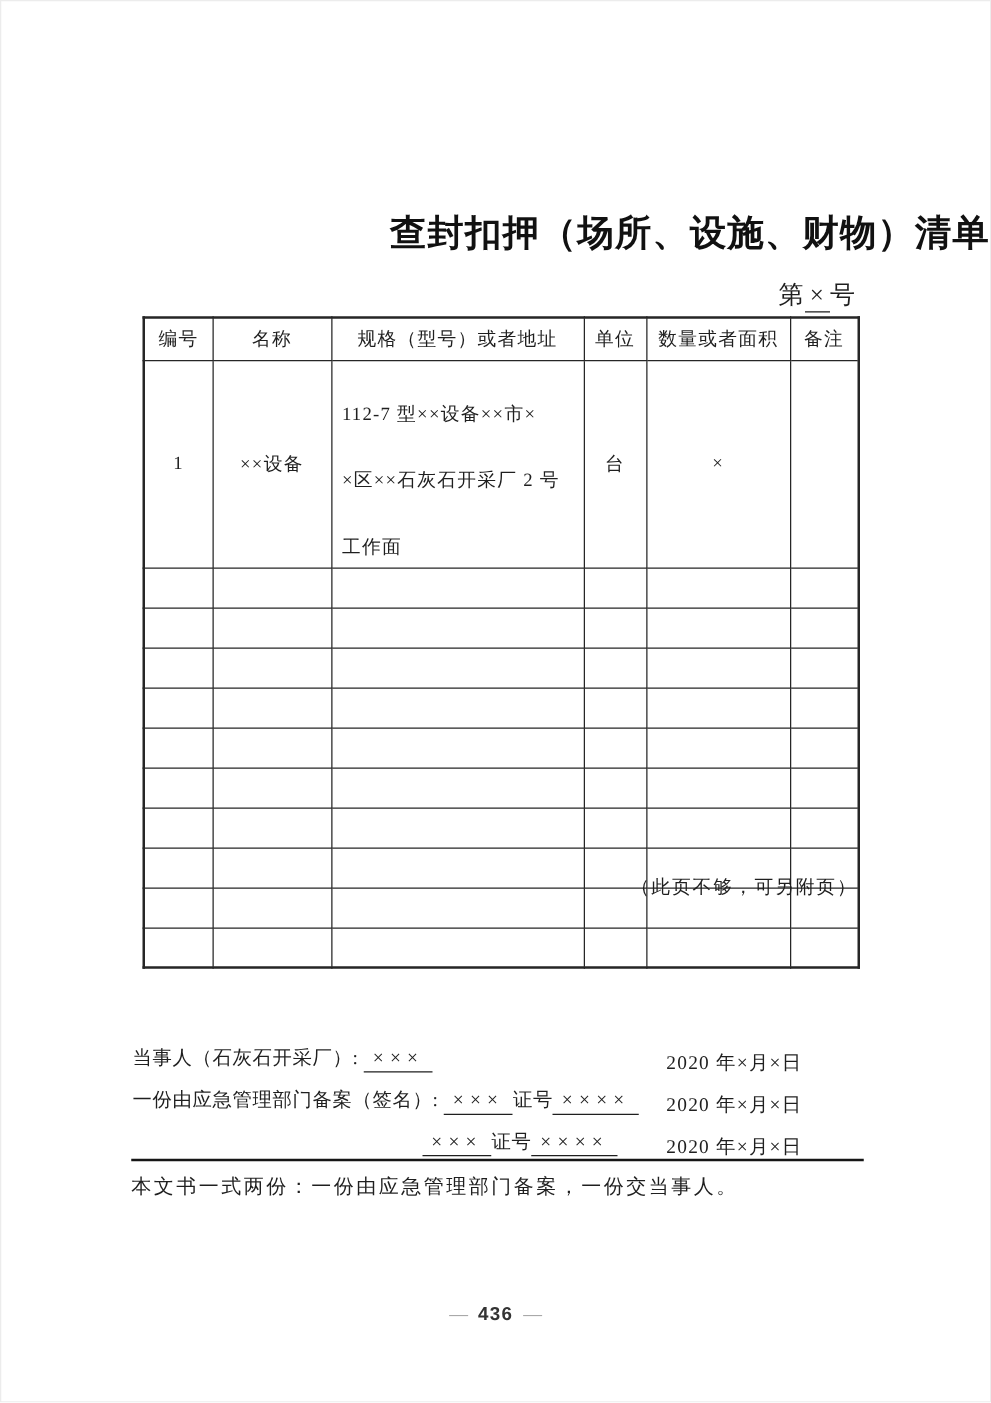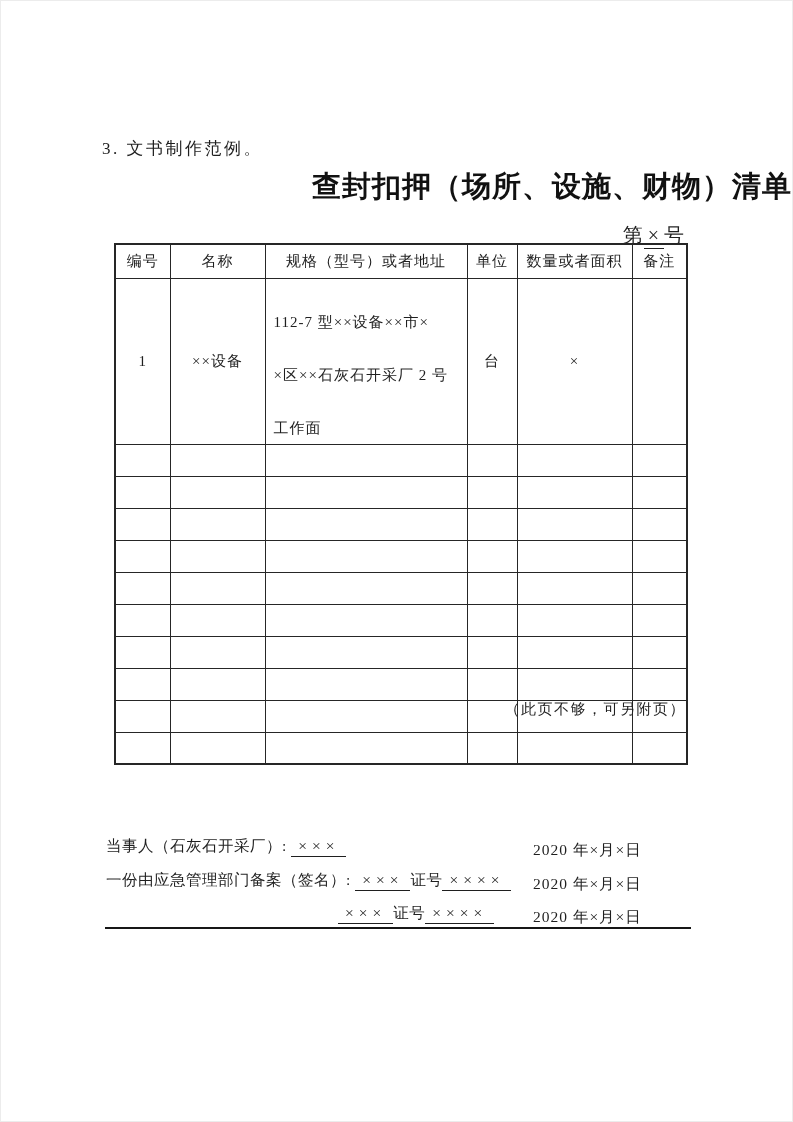--- a/index.html
+++ b/index.html
@@ -48,21 +48,21 @@
     white-space: nowrap;
   }
   .doc-number .u-val {
     display: inline-block;
     border-bottom: 1px solid #1f1f1f;
     padding: 0 4px 1px;
   }
   .main-table {
     position: absolute;
     left: 113px;
-    top: 242px;
+    top: 252px;
     width: 572px;
     border-collapse: collapse;
     table-layout: fixed;
     border: 2px solid #262626;
   }
   .main-table th, .main-table td {
     border: 1px solid #262626;
     font-weight: normal;
     font-size: 15px;
     text-align: center;
@@ -142,21 +142,20 @@
     font-weight: bold;
     letter-spacing: 1px;
     font-family: "Liberation Sans", "DejaVu Sans", sans-serif;
   }
 </style>
 </head>
 <body>
 
 <div class="page">
 
-  <div class="section-label">3. 文书制作范例。</div>
 
   <h1 class="doc-title">查封扣押（场所、设施、财物）清单</h1>
 
   <div class="doc-number"><span>第</span><span class="u-val">×</span><span>号</span></div>
 
   <table class="main-table">
     <colgroup>
       <col style="width:55px">
         <col style="width:95px">
         <col style="width:202px">
@@ -294,15 +293,19 @@
     <span class="sig-date">2020 年×月×日</span>
   </div>
 
   <div class="sig-row sig-row-3">
     <span class="u-line">×××</span><span>证号</span><span class="u-line">××××</span>
     <span class="sig-date">2020 年×月×日</span>
   </div>
 
   <div class="rule"></div>
 
-
+  <div class="copies-note">本文书一式两份：一份由应急管理部门备案，一份交当事人。</div>
+
+  <div class="page-number">
+    <span class="dash">—</span><span class="num">436</span><span class="dash">—</span>
+  </div>
 
 </div>
 
 </body></html>

